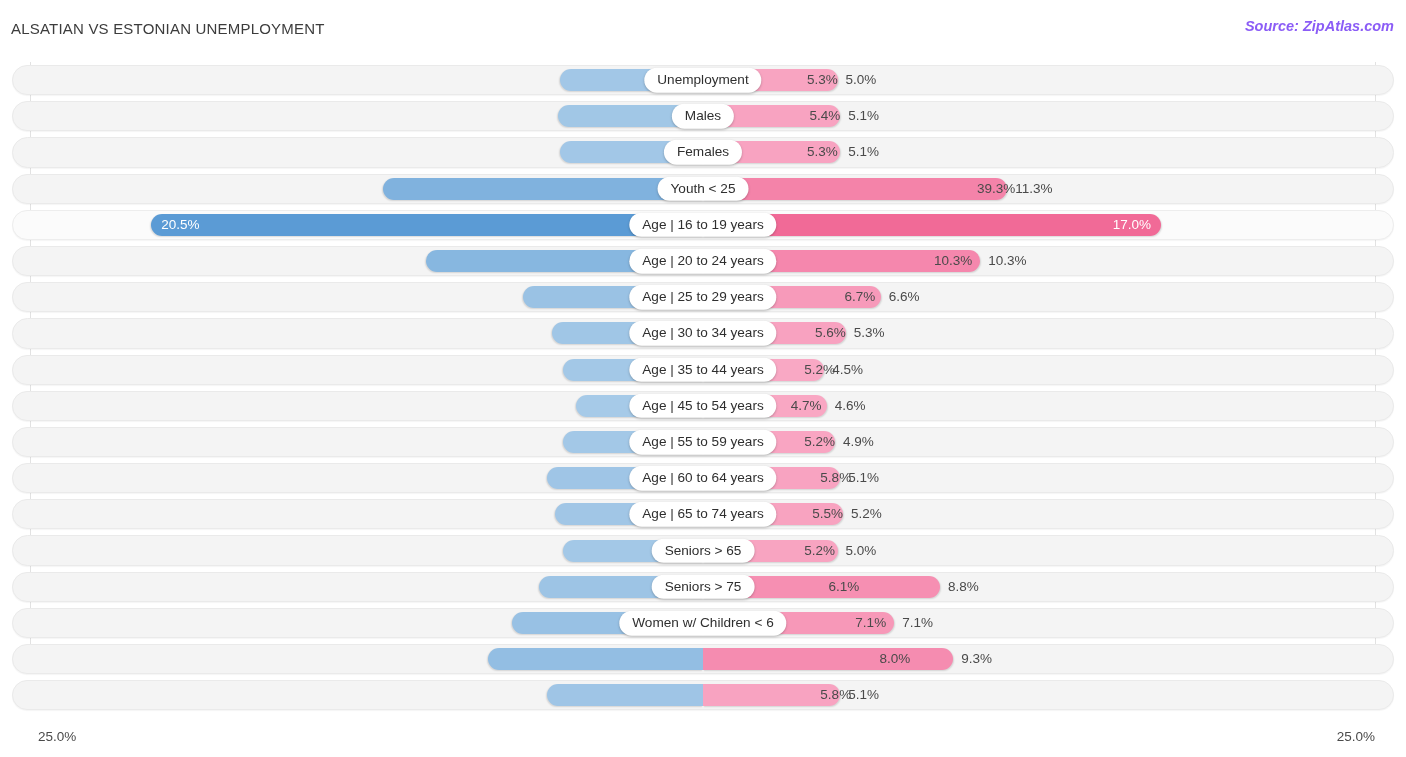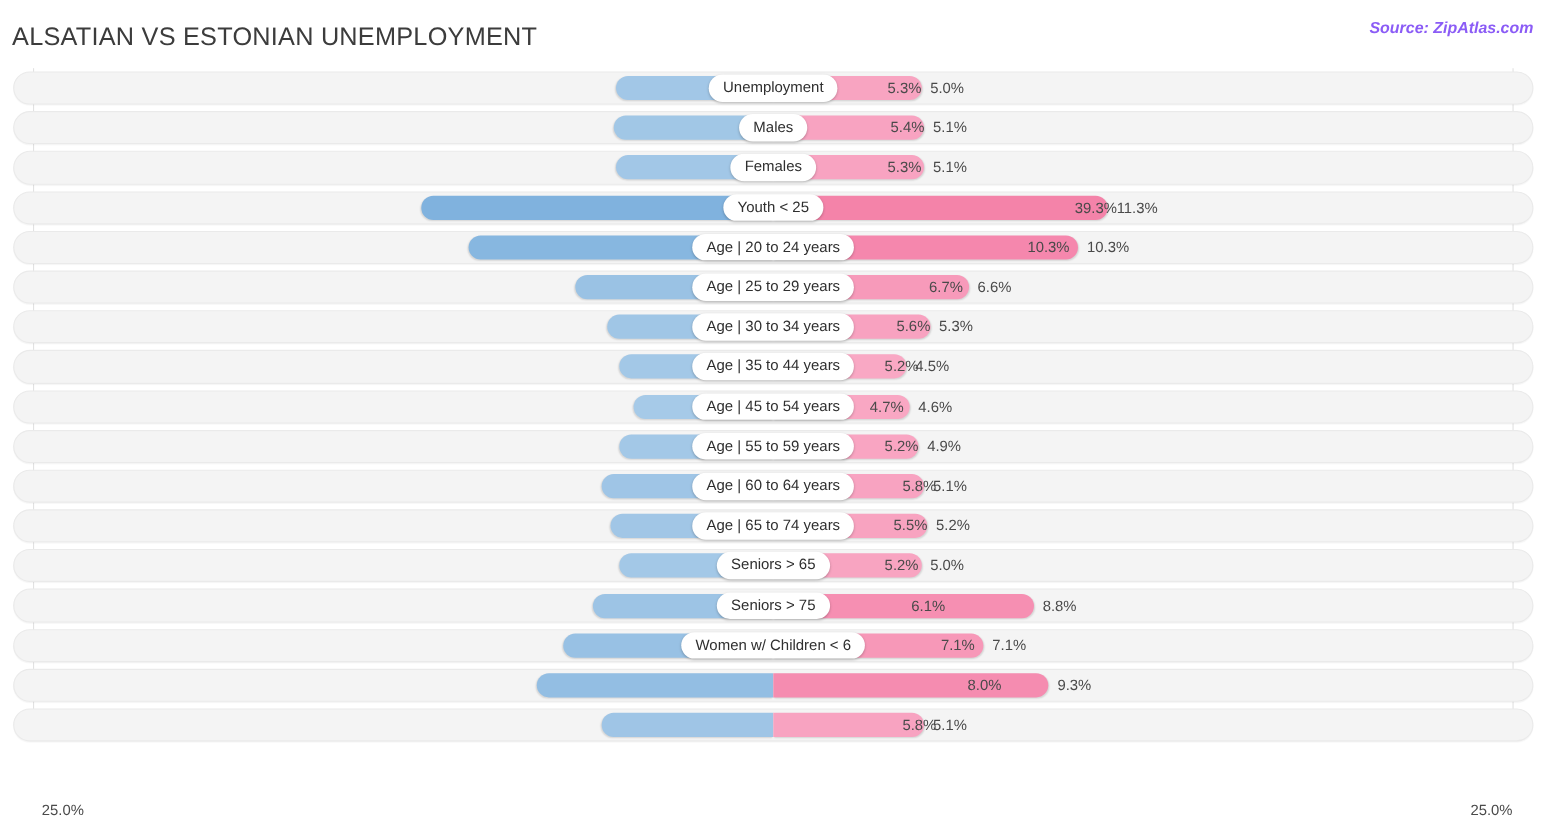--- a/index.html
+++ b/index.html
@@ -20,21 +20,21 @@
   
   .header {
     position: absolute;
     top: 0; left: 0; right: 0;
     height: 58px;
   }
   .chart-title {
     position: absolute;
     left: 11px;
     top: 20px;
-    font-size: 23px;
+    font-size: 15px;
     font-weight: 400;
     letter-spacing: 0.2px;
     color: #3c3c3c;
     white-space: nowrap;
   }
   .source-note {
     position: absolute;
     right: 12px;
     top: 18px;
     font-size: 14.5px;
@@ -230,20 +230,28 @@
         <div class="cat-pill">Females</div>
       </div>
       <div class="row">
         <div class="track"></div>
         <div class="bar bar-left" style="width: 320.348px; background: rgb(128, 178, 222);"></div>
         <div class="bar bar-right" style="width: 304.196px; background: rgb(244, 131, 169);"></div>
         <div class="val val-left" style="right: 390.652px;">39.3%</div>
         <div class="val val-right" style="left: 1015.2px;">11.3%</div>
         <div class="cat-pill">Youth &lt; 25</div>
       </div>
+      <div class="row is-highlight">
+        <div class="track"></div>
+        <div class="bar bar-left" style="width: 551.86px; background: rgb(91, 155, 213);"></div>
+        <div class="bar bar-right" style="width: 457.64px; background: rgb(241, 106, 151);"></div>
+        <div class="val val-left inside" style="left: 161.14px;">20.5%</div>
+        <div class="val val-right inside" style="left: 1112.64px;">17.0%</div>
+        <div class="cat-pill">Age | 16 to 19 years</div>
+      </div>
       <div class="row">
         <div class="track"></div>
         <div class="bar bar-left" style="width: 277.276px; background: rgb(135, 183, 224);"></div>
         <div class="bar bar-right" style="width: 277.276px; background: rgb(245, 135, 173);"></div>
         <div class="val val-left" style="right: 433.724px;">10.3%</div>
         <div class="val val-right" style="left: 988.276px;">10.3%</div>
         <div class="cat-pill">Age | 20 to 24 years</div>
       </div>
       <div class="row">
         <div class="track"></div>

